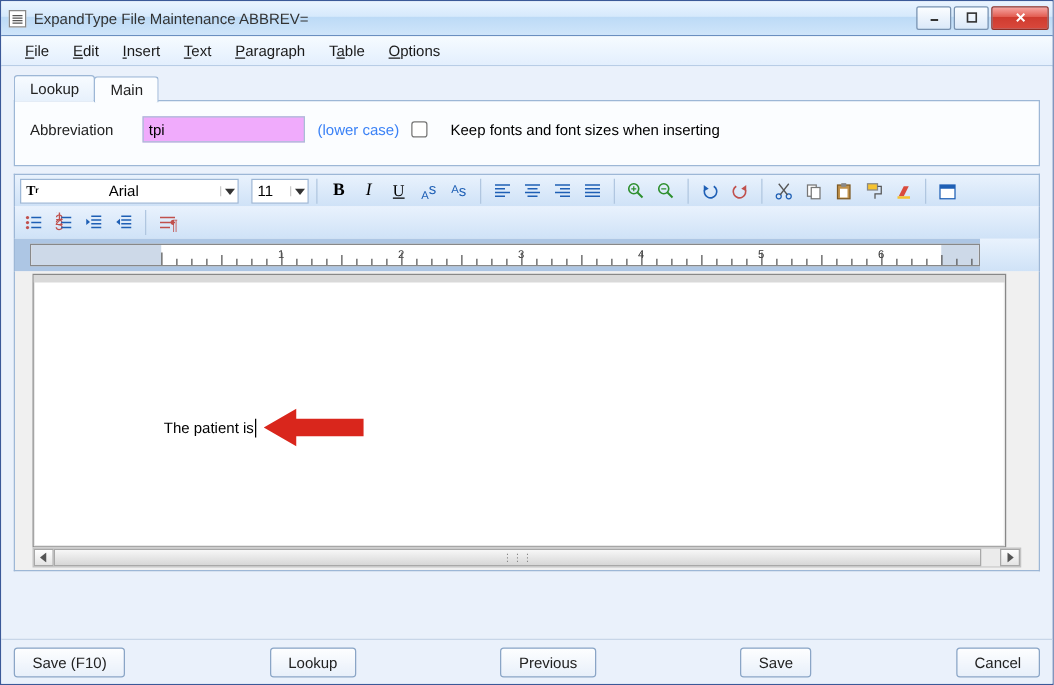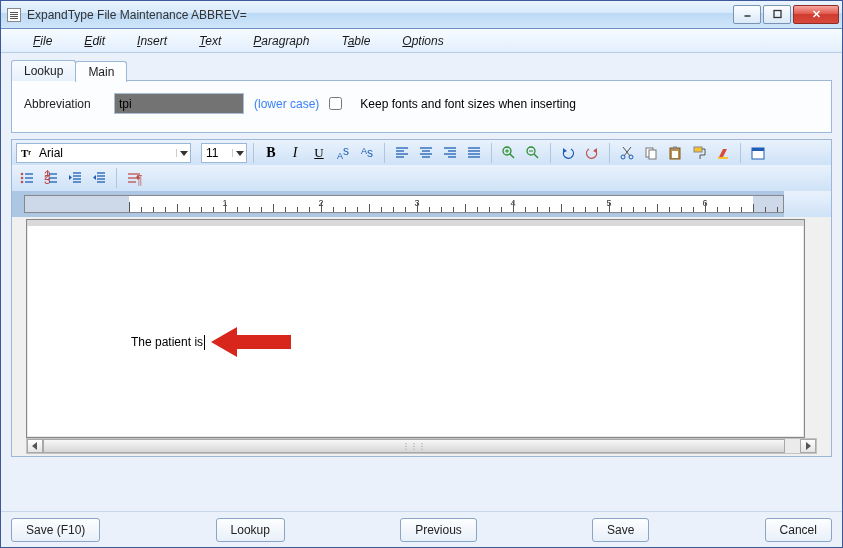--- a/index.html
+++ b/index.html
@@ -7,43 +7,43 @@
   .window { width: 843px; height: 548px; border: 1px solid #3b5998; background: #eaf1fb; display: flex; flex-direction: column; }
   .titlebar { height: 28px; background: linear-gradient(to bottom, #eaf4ff 0%, #d6e9fc 45%, #bcdaf6 46%, #cfe5fa 100%); display: flex; align-items: center; justify-content: space-between; padding: 0 0 0 6px; border-bottom: 1px solid #6a8fc0; }
   .titlebar .left { display: flex; align-items: center; gap: 6px; }
   .titlebar .appicon { width: 14px; height: 14px; background: #fff; border: 1px solid #888; position: relative; }
   .titlebar .appicon::after { content:""; position:absolute; left:2px; top:3px; width:8px; height:1px; background:#555; box-shadow:0 2px 0 #555,0 4px 0 #555,0 6px 0 #555;}
   .titlebar .title { font-size: 12px; color: #333; }
   .winbtns { display:flex; height: 20px; margin-right: 3px; gap:2px;}
   .winbtn { width: 28px; height: 19px; border:1px solid #7a93b1; background:linear-gradient(#fbfdff,#dbe9f9); border-radius:2px; display:flex;align-items:center;justify-content:center;}
   .winbtn.close{ width:46px; background:linear-gradient(#f6a5a1,#e25b4f 45%,#cf3b2f 46%,#d9483c); border-color:#8e2e26;}
   .winbtn svg{ width:11px;height:10px;}
-  .menubar { height: 24px; background: linear-gradient(#f6fbff,#e3effd); display:flex; align-items:center; padding: 0 25px; gap: 18px; border-bottom:1px solid #b8cde6;font-style:italic;}
+  .menubar { height: 24px; background: linear-gradient(#f6fbff,#e3effd); display:flex; align-items:center; padding: 0 12px; gap: 5px; border-bottom:1px solid #b8cde6;}
   .menuitem { padding: 3px 7px; color:#1a1a1a; }
   .menuitem .ul { text-decoration: underline; }
   .client { flex:1; background:#eaf1fb; padding: 6px 10px 8px 10px; display:flex; flex-direction:column; }
   .tabs { display:flex; align-items:flex-end; height:22px; z-index:2; position:relative;}
   .tab { padding: 3px 12px; border:1px solid #9db7d6; background:linear-gradient(#f7fbff,#e7f1fc); border-bottom:none; margin-right:-1px; border-top-left-radius:3px;border-top-right-radius:3px; font-size:12px;color:#222;height:21px;}
   .tab.active { background:#fbfdff; position:relative; top:1px;}
   .panel { border:1px solid #9db7d6; background:#fbfdff; padding: 12px 12px 8px 12px; margin-top:-1px;}
   .panel-row { display:flex; align-items:center; gap:10px; margin-bottom:10px;}
   .panel-row label { width:80px; font-size:12px;color:#222;}
-  .panel-row input[type=text] { height:21px; width:130px; border:1px solid #a9bed6; padding:2px 4px; background:#737373; font-size:12px;}
+  .panel-row input[type=text] { height:21px; width:130px; border:1px solid #a9bed6; padding:2px 4px; background:#f0abfc; font-size:12px;}
   .lowercase-hint { font-size:12px; color:#3b82f6; }
   .chk { display:flex;align-items:center;gap:18px;}
   .chk input{width:13px;height:13px;}
   .toolbar-area { margin-top:6px; }
   .toolbar-row { height:26px; background:linear-gradient(#e9f2fd,#cfe2f7); border:1px solid #9db7d6; border-bottom:none; display:flex;align-items:center;padding:0 4px; gap:2px;}
   .toolbar-row.second{border-top:none;}
   .toolbar-row.ruler-row{height:26px;background:linear-gradient(#e9f2fd,#cfe2f7);border-top:none; padding:0;}
   .tb-sep{width:1px;height:20px;background:#b0c6e0;margin:0 4px;}
   .tb-btn{width:22px;height:22px;display:flex;align-items:center;justify-content:center;border:1px solid transparent;}
   .font-sel{display:flex;align-items:center;border:1px solid #9db7d6;background:#fff;height:20px;width:175px;}
   .font-sel .fic{width:18px;display:flex;align-items:center;justify-content:center;font-size:11px;font-weight:bold;font-family:serif;}
-  .font-sel .txt{flex:1;padding:0 4px;font-size:12px;}
+  .font-sel .txt{flex:1;padding:0 4px;font-size:12px;margin-left:48px;}
   .font-sel .dd{width:14px;border-left:1px solid #ccc;display:flex;align-items:center;justify-content:center;}
   .size-sel{display:flex;align-items:center;border:1px solid #9db7d6;background:#fff;height:20px;width:46px;}
   .size-sel .txt{flex:1;padding:0 4px;font-size:12px;}
   .size-sel .dd{width:14px;border-left:1px solid #ccc;display:flex;align-items:center;justify-content:center;}
   .dd svg{width:8px;height:8px;}
   .ruler-container{position:relative;height:26px;background:#adc6e4;display:flex;align-items:center;padding-left:12px;}
   .ruler{position:relative;height:18px;background:#fff;border:1px solid #888;flex:0 0 760px;overflow:hidden;}
   .ruler .tick{position:absolute;bottom:0;width:1px;background:#555;}
   .ruler .num{position:absolute;top:2px;font-size:9px;color:#333;transform:translateX(-50%);}
   .ruler-margin{position:absolute;top:0;bottom:0;background:#cdd9e8;}

